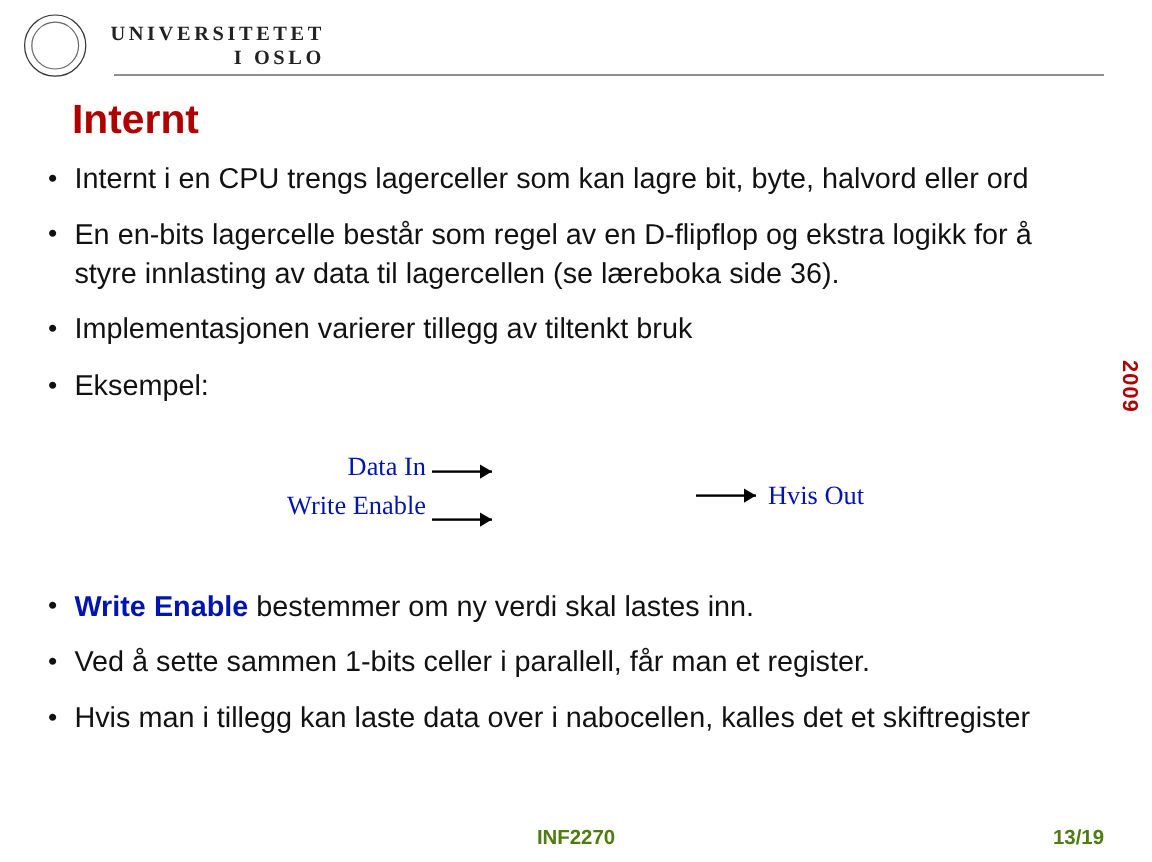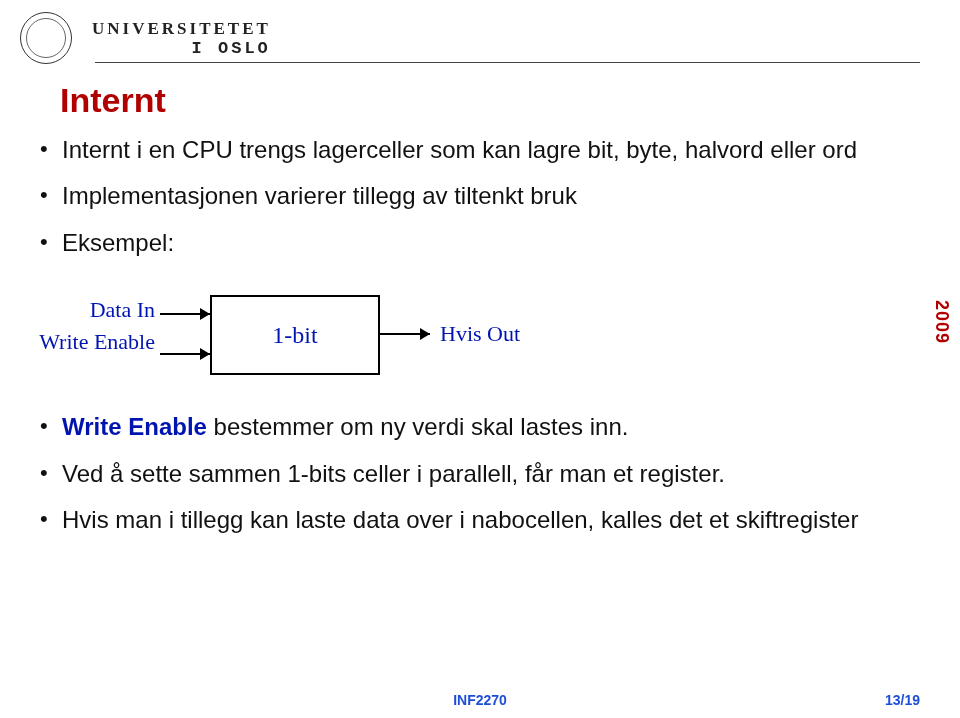--- a/index.html
+++ b/index.html
@@ -26,21 +26,21 @@
     align-items: center;
     justify-content: center;
   }
   .seal-inner {
     width: 40px; height: 40px;
     border: 1px solid #666;
     border-radius: 50%;
   }
   .uni-text { display: flex; flex-direction: column; }
   .uni-line1 { font-size: 17px; letter-spacing: 3px; font-weight: 700; color: #222; font-family: "Times New Roman", serif; }
-  .uni-line2 { font-size: 17px; letter-spacing: 3px; font-weight: 700; color: #222; font-family: Liberation Mono, monospace; margin-left: 29px; }
+  .uni-line2 { font-size: 17px; letter-spacing: 3px; font-weight: 700; color: #222; font-family: Liberation Serif, serif; margin-left: 29px; }
   .header-rule { border-bottom: 1.5px solid #444; margin-left: 95px; margin-right: 40px; margin-top: -10px; }
   .slide-title {
     font-size: 34px;
     font-weight: 700;
     color: #b00000;
     margin: 18px 0 8px 60px;
   }
   .bullets {
     margin-left: 40px;
     margin-right: 60px;
@@ -57,20 +57,21 @@
   .bullets li::before {
     content: "•";
     position: absolute;
     left: 0;
     top: 0;
     font-size: 22px;
     color: #111;
   }
   .diagram-wrap {
     display: flex;
+    justify-content: center;
     margin: 28px 0 10px 0;
     text-decoration: underline;
   }
   .diagram {
     position: relative;
     width: 560px;
     height: 110px;
   }
   .diag-left {
     position: absolute;
@@ -136,23 +137,23 @@
     padding-right: 8px;
     letter-spacing: 1px;
   }
   .footer {
     position: absolute;
     bottom: 10px;
     left: 0; right: 0;
     display: flex;
     justify-content: space-between;
     padding: 0 40px;
-    font-size: 14px;
-    font-weight: 700;
-    color: #1d4ed8;
+    font-size: 17px;
+    font-weight: 700;
+    color: #4d7c0f;
   }
   .footer .mid { position: absolute; left: 50%; transform: translateX(-50%); }
 </style>
 </head>
 <body>
 
 <div class="header">
   <div class="seal">
     <div class="seal-inner"></div>
   </div>
@@ -160,37 +161,35 @@
     <span class="uni-line1">UNIVERSITETET</span>
     <span class="uni-line2">I OSLO</span>
   </div>
 </div>
 <div class="header-rule"></div>
 
 <h1 class="slide-title">Internt</h1>
 
 <ul class="bullets">
   <li>Internt i en CPU trengs lagerceller som kan lagre bit, byte, halvord eller ord</li>
+  <li>En en-bits lagercelle består som regel av en D-flipflop og ekstra logikk for å styre innlasting av data til lagercellen (se læreboka side 36).</li>
   <li>Implementasjonen varierer tillegg av tiltenkt bruk</li>
   <li>Eksempel:</li>
 </ul>
 
 <div class="diagram-wrap">
   <div class="diagram">
     <div class="diag-left">
       <span class="lbl">Data In</span>
       <span class="lbl">Write Enable</span>
     </div>
     <div class="line in1"></div>
     <div class="arrow in1a"></div>
     <div class="line in2"></div>
     <div class="arrow in2a"></div>
-    <div class="box">
-      <span class="box-text">1-bit</span>
-    </div>
     <div class="line out"></div>
     <div class="arrow outa"></div>
     <div class="diag-right">
       <span class="lbl">Hvis Out</span>
     </div>
   </div>
 </div>
 
 <ul class="bullets" style="margin-top:10px;">
   <li>

